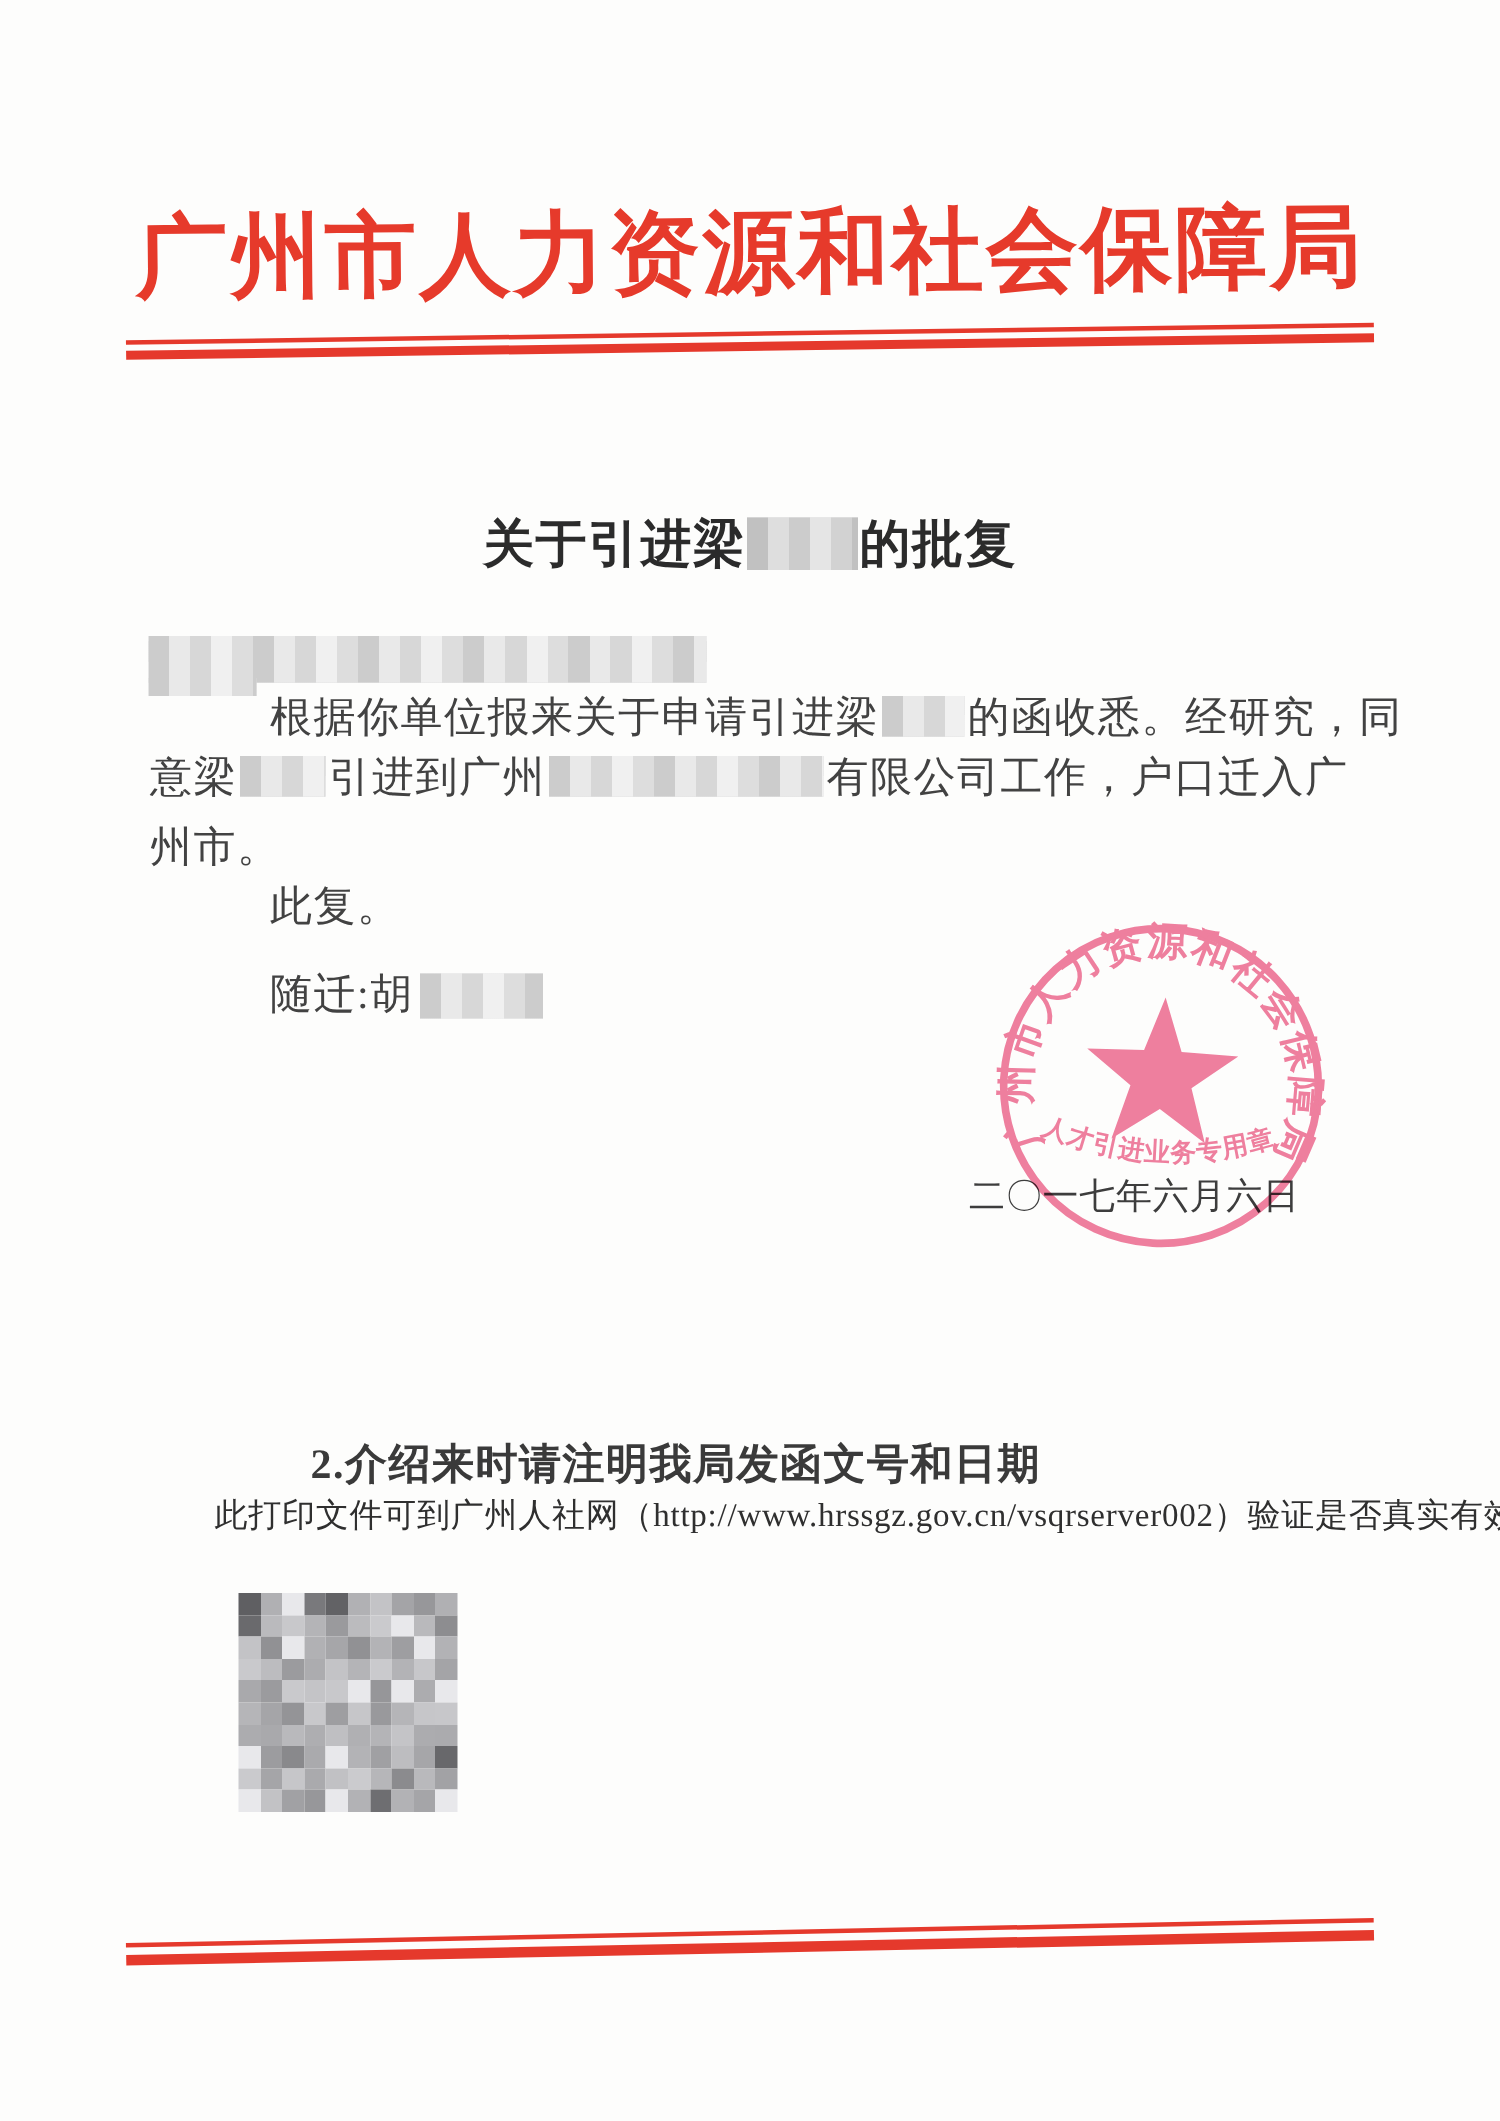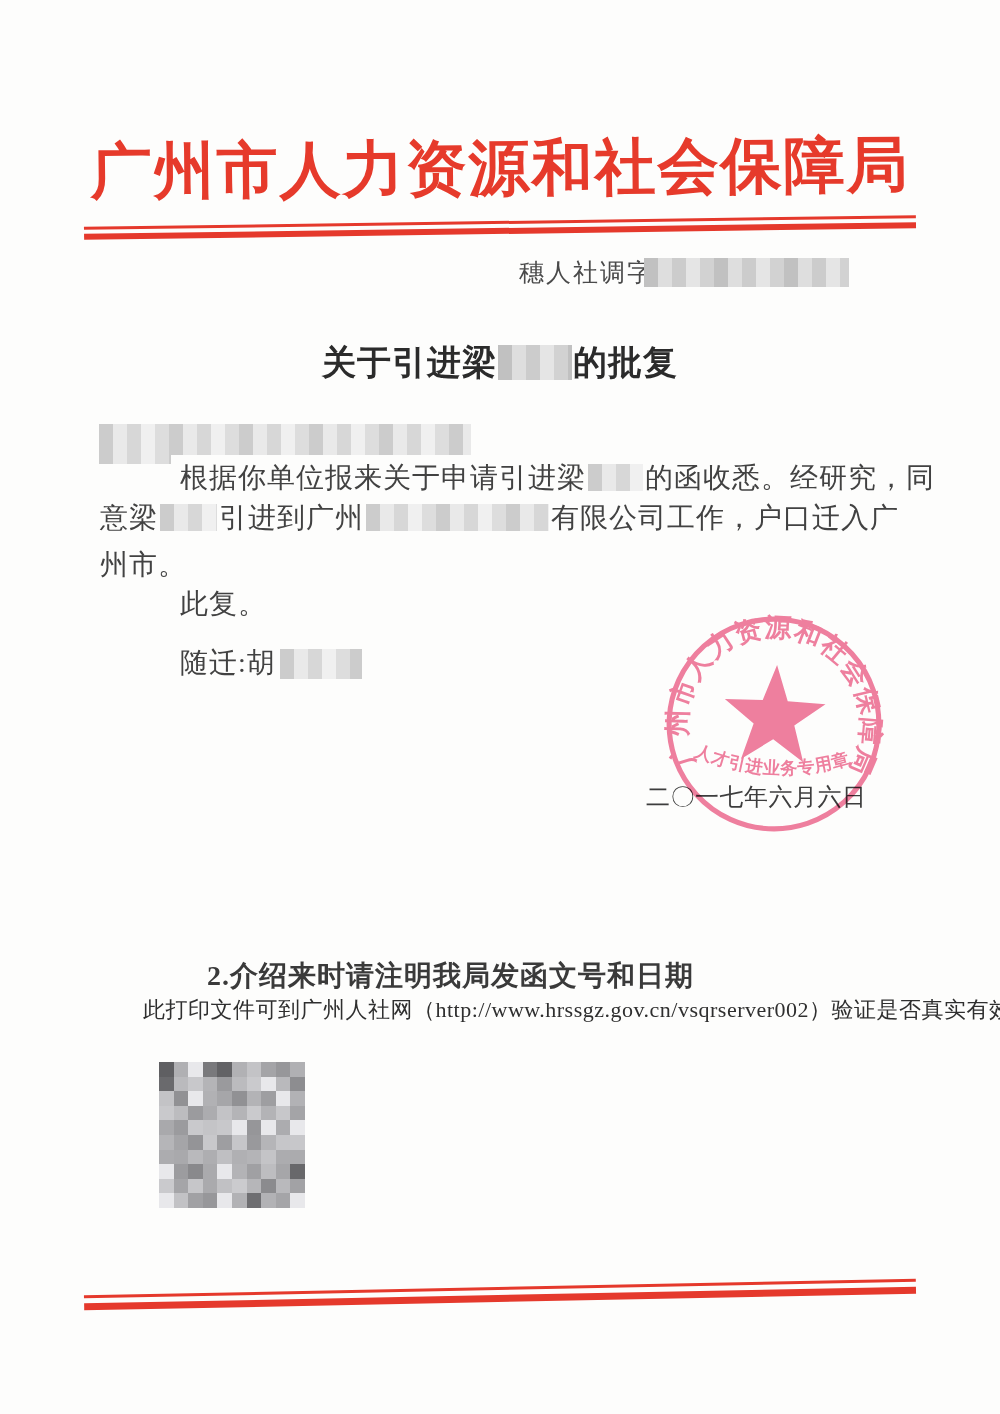--- a/index.html
+++ b/index.html
@@ -120,21 +120,20 @@
 <body>
 
 <div class="page">
 
   <div class="org-title">广州市人力资源和社会保障局</div>
   <div class="rule rule-top">
     <div class="thin"></div>
     <div class="thick"></div>
   </div>
 
-  <div class="docnum"><span>穗人社调字</span><span class="redact md docnum-redact"></span></div>
 
   <div class="doc-title"><span>关于引进梁</span><span class="redact md title-redact"></span><span>的批复</span></div>
 
   <div class="redact addressee-redact"></div>
   <div class="redact addressee-tail"></div>
 
   <div class="bodyline l2"><span>意梁</span><span class="redact r-name2"></span><span>引进到广州</span><span class="redact r-company"></span><span>有限公司工作，户口迁入广</span></div>
 
   <div class="bodyline l1"><span>根据你单位报来关于申请引进梁</span><span class="redact r-name"></span><span>的函收悉。经研究，同</span></div>
 

